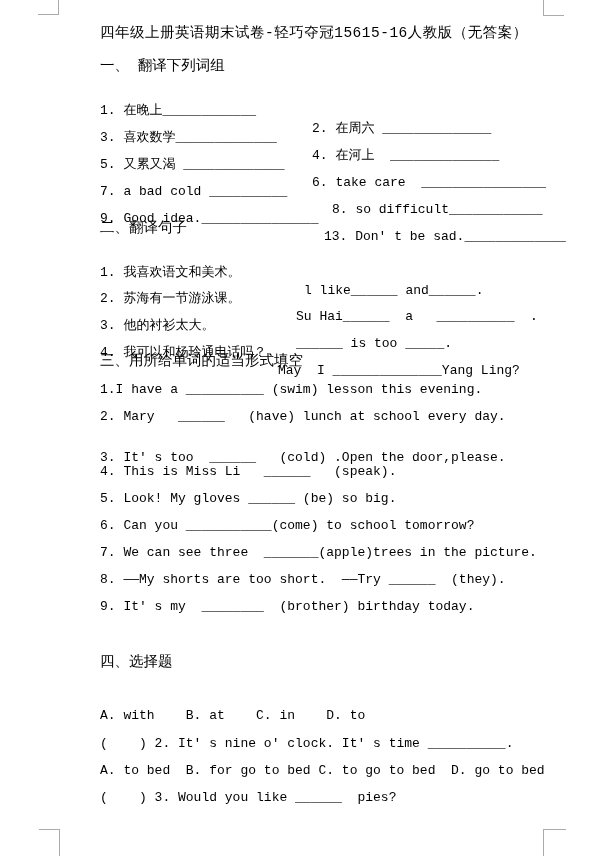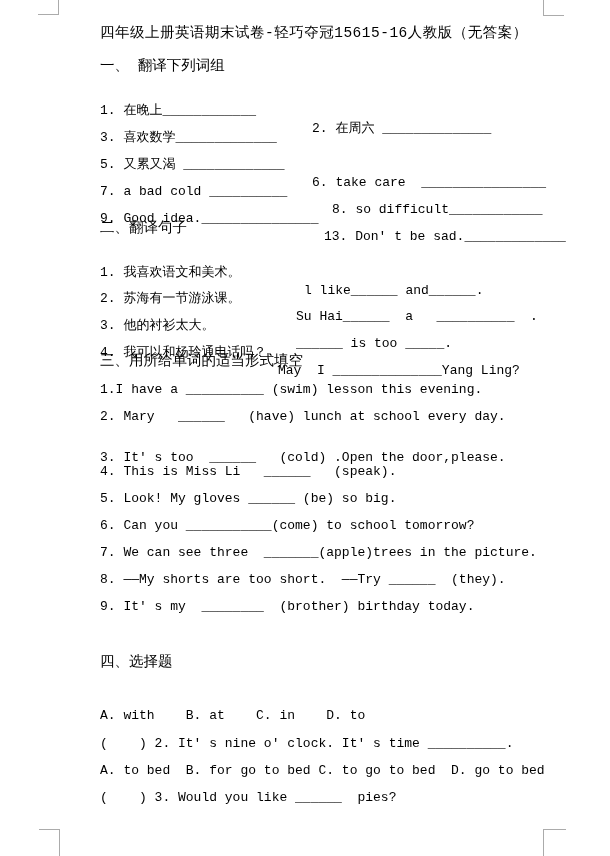--- a/index.html
+++ b/index.html
@@ -51,20 +51,21 @@
 
   <div class="ln one title-ln" style="top:24px">四年级上册英语期末试卷-轻巧夺冠15615-16人教版（无答案）</div>
 
   <div class="ln one hd" style="top:57px">一、 翻译下列词组</div>
   <div class="ln" style="top:84px">
     <span class="lft">1. 在晚上____________</span>
     <span class="rgt" style="left:300px">2. 在周六 ______________</span>
   </div>
   <div class="ln" style="top:111px">
     <span class="lft">3. 喜欢数学_____________</span>
+    <span class="rgt" style="left:300px">4. 在河上  ______________</span>
   </div>
   <div class="ln" style="top:138px">
     <span class="lft">5. 又累又渴 _____________</span>
     <span class="rgt" style="left:300px">6. take care  ________________</span>
   </div>
   <div class="ln" style="top:165px">
     <span class="lft">7. a bad cold __________</span>
     <span class="rgt" style="left:320px">8. so difficult____________</span>
   </div>
   <div class="ln" style="top:192px">

